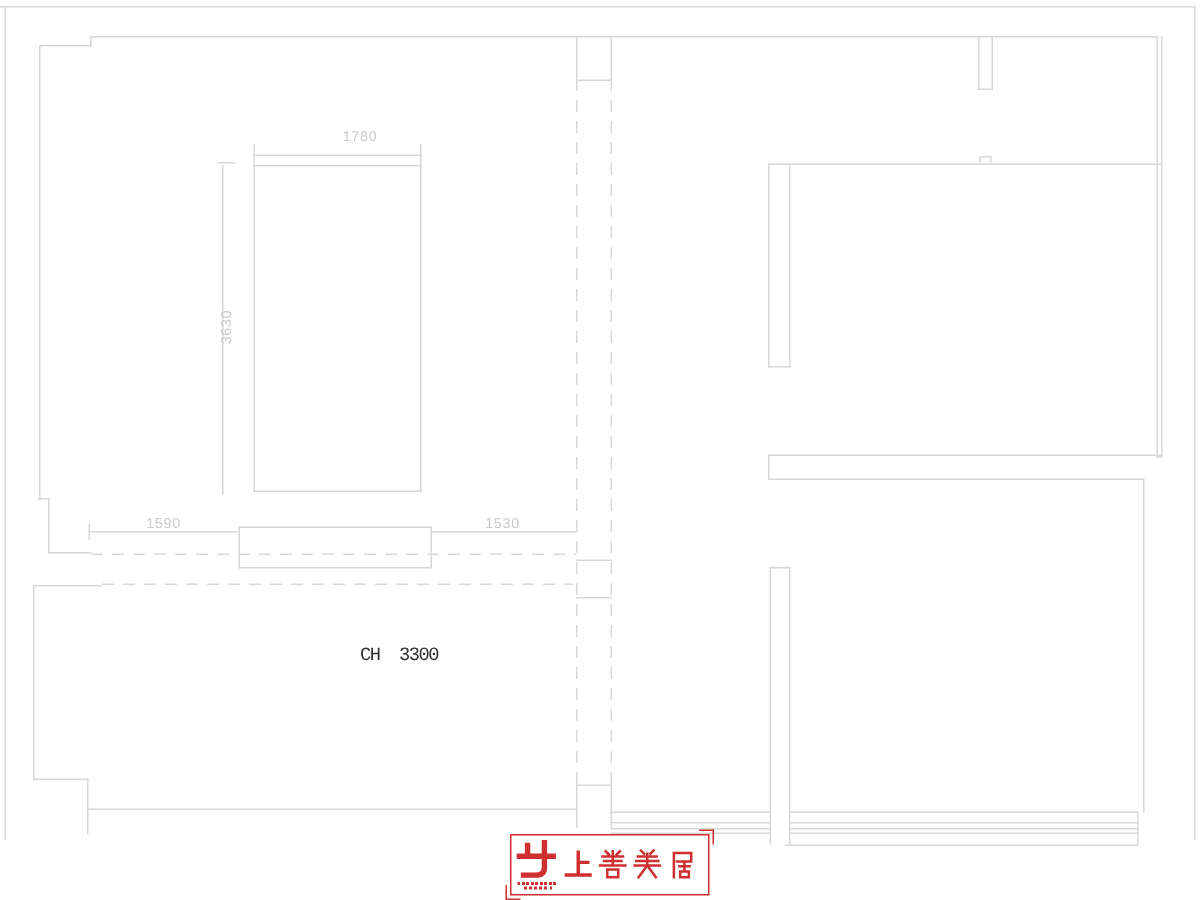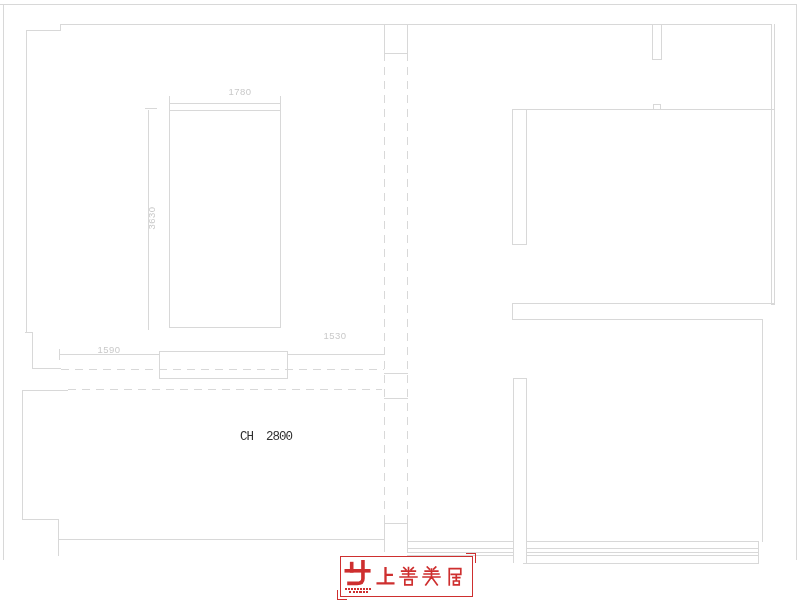--- a/index.html
+++ b/index.html
@@ -129,23 +129,23 @@
       <div class="dash-h" style="left: 61px; top: 369px; width: 323px; height: 1px;"></div>
       <div class="dash-h" style="left: 68px; top: 389px; width: 314px; height: 1px;"></div>
     </div>
 
   <div class="dim-label" style="left:212px;top:87px;">1780</div>
 
   <div class="dim-label vertical" style="left:124px;top:213px;">3630</div>
 
   <div class="dim-label" style="left:81px;top:345px;">1590</div>
 
-  <div class="dim-label" style="left:307px;top:331px;">1530</div>
+  <div class="dim-label" style="left:307px;top:345px;">1530</div>
 
-  <div class="annot" style="left:240px;top:429px;">CH  2800</div>
+  <div class="annot" style="left:240px;top:429px;">CH  3300</div>
 
   <div class="annot" style="left:614px;top:566px;">
     <div>CH2770</div>
     
   </div>
 
   <div class="logo">
     <div class="corner-tr"></div>
     <div class="corner-bl"></div>
 

